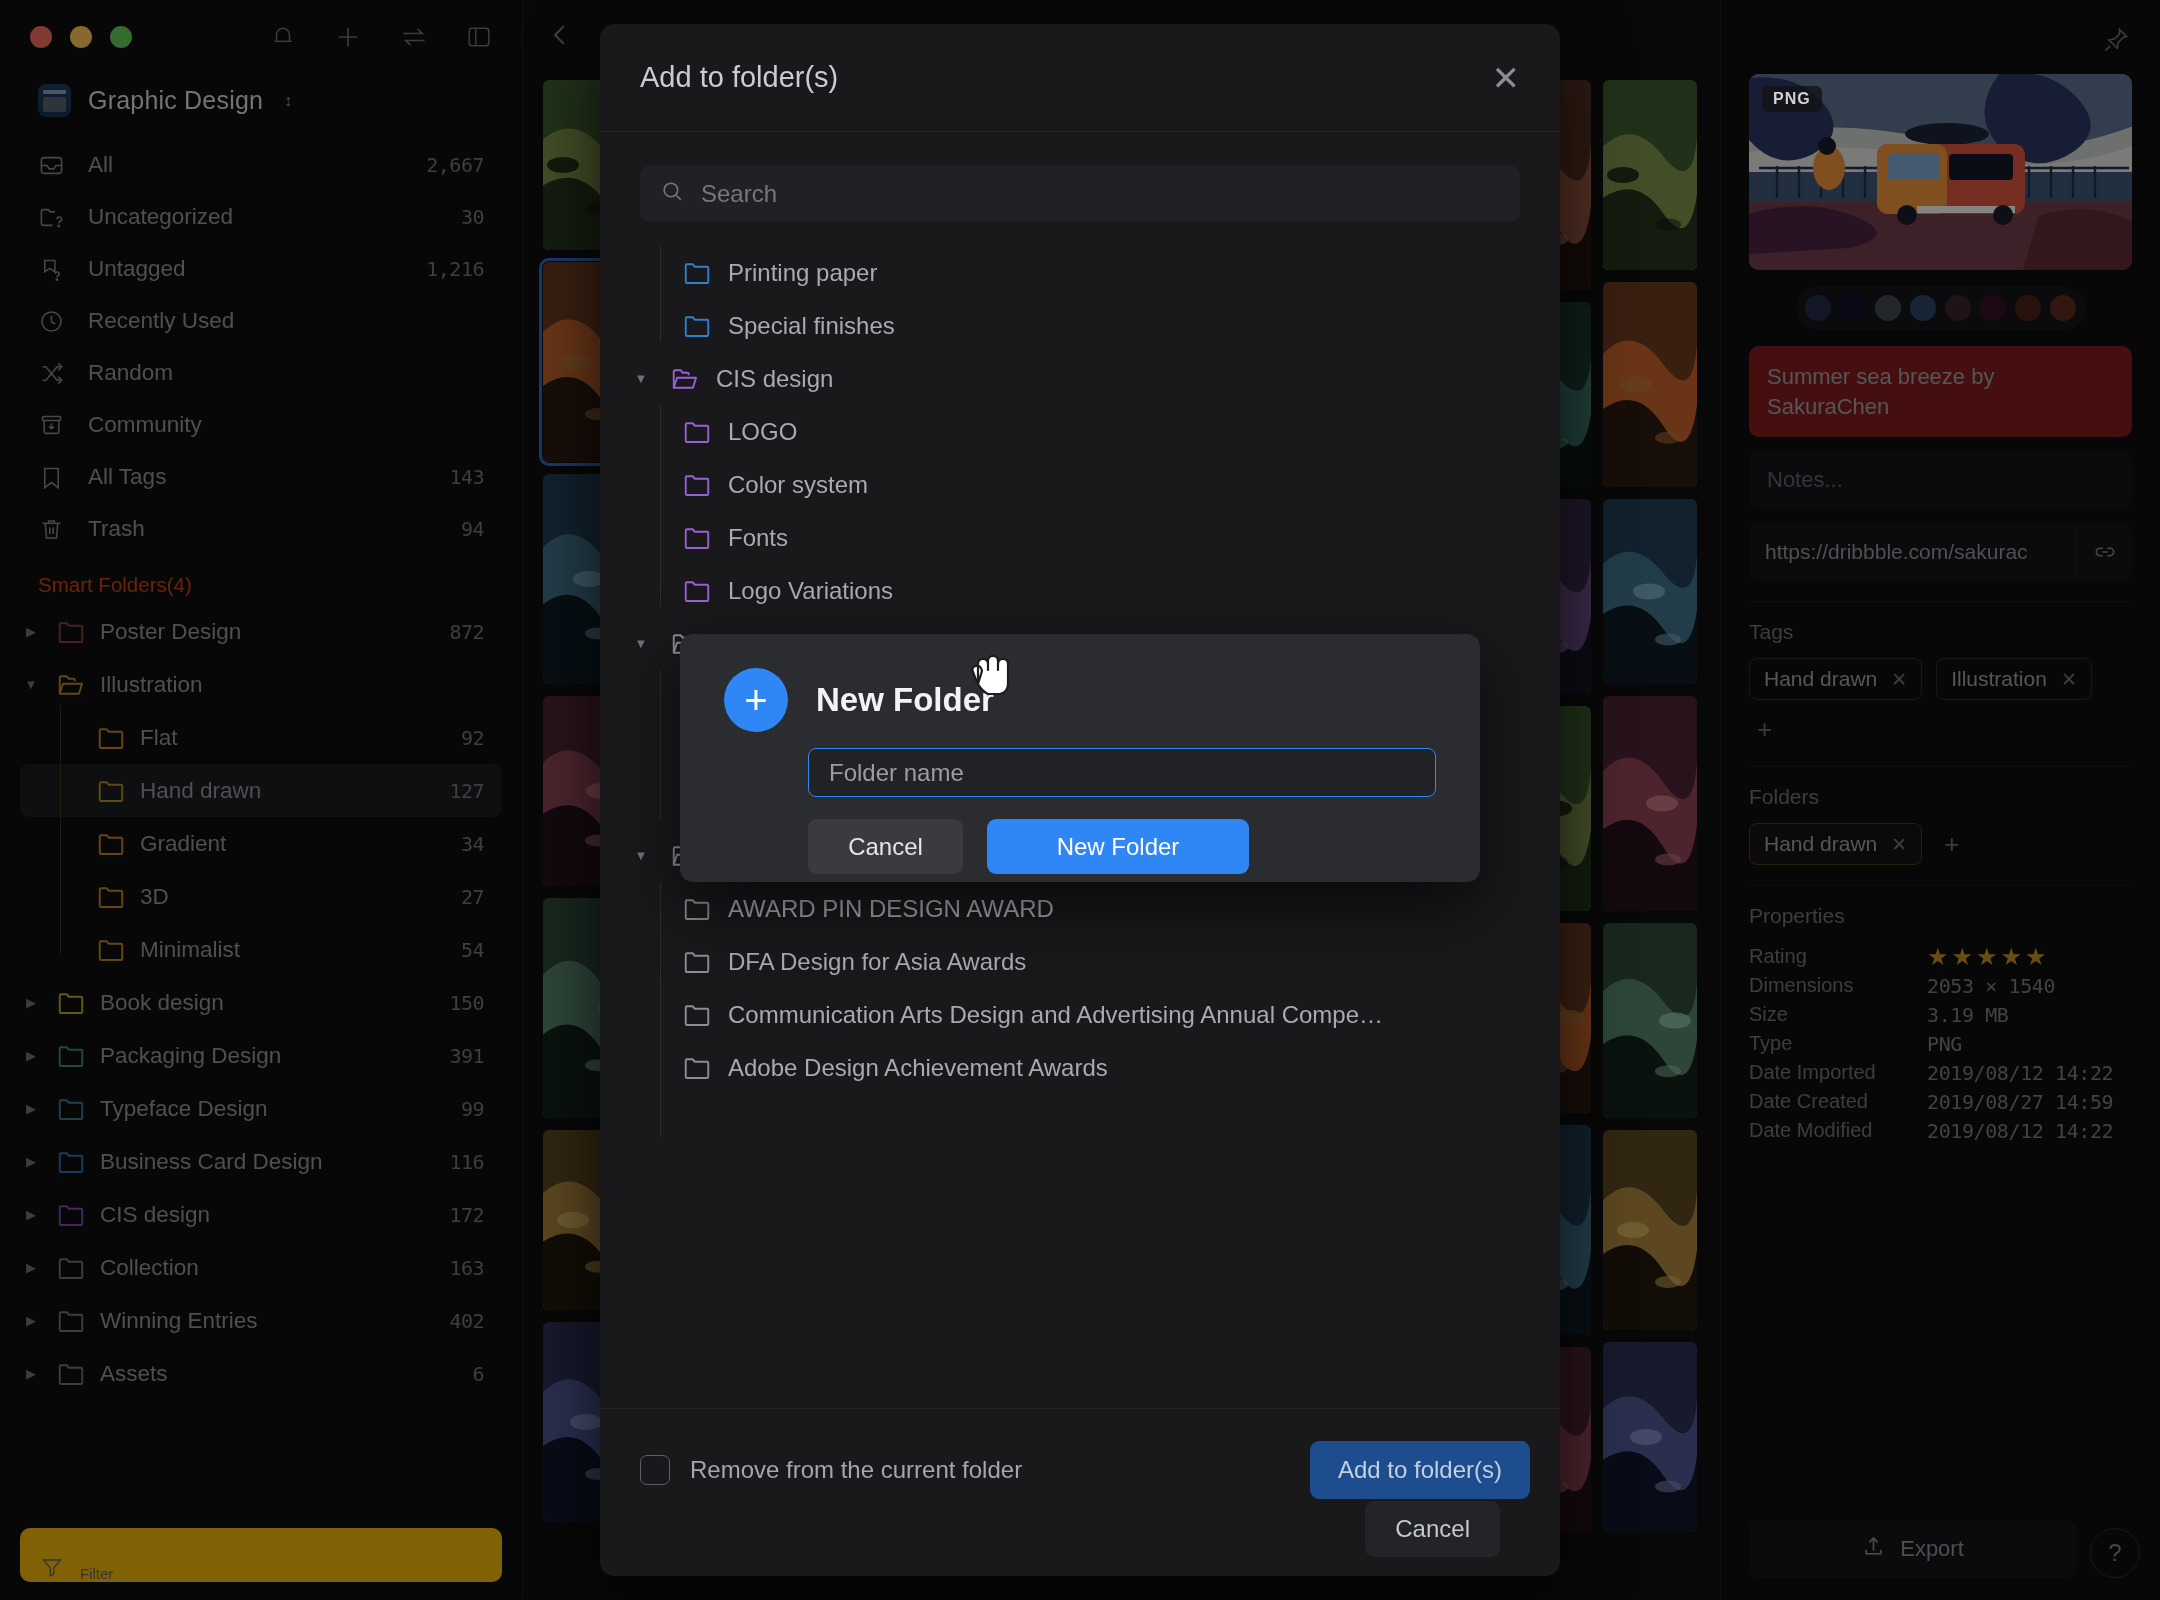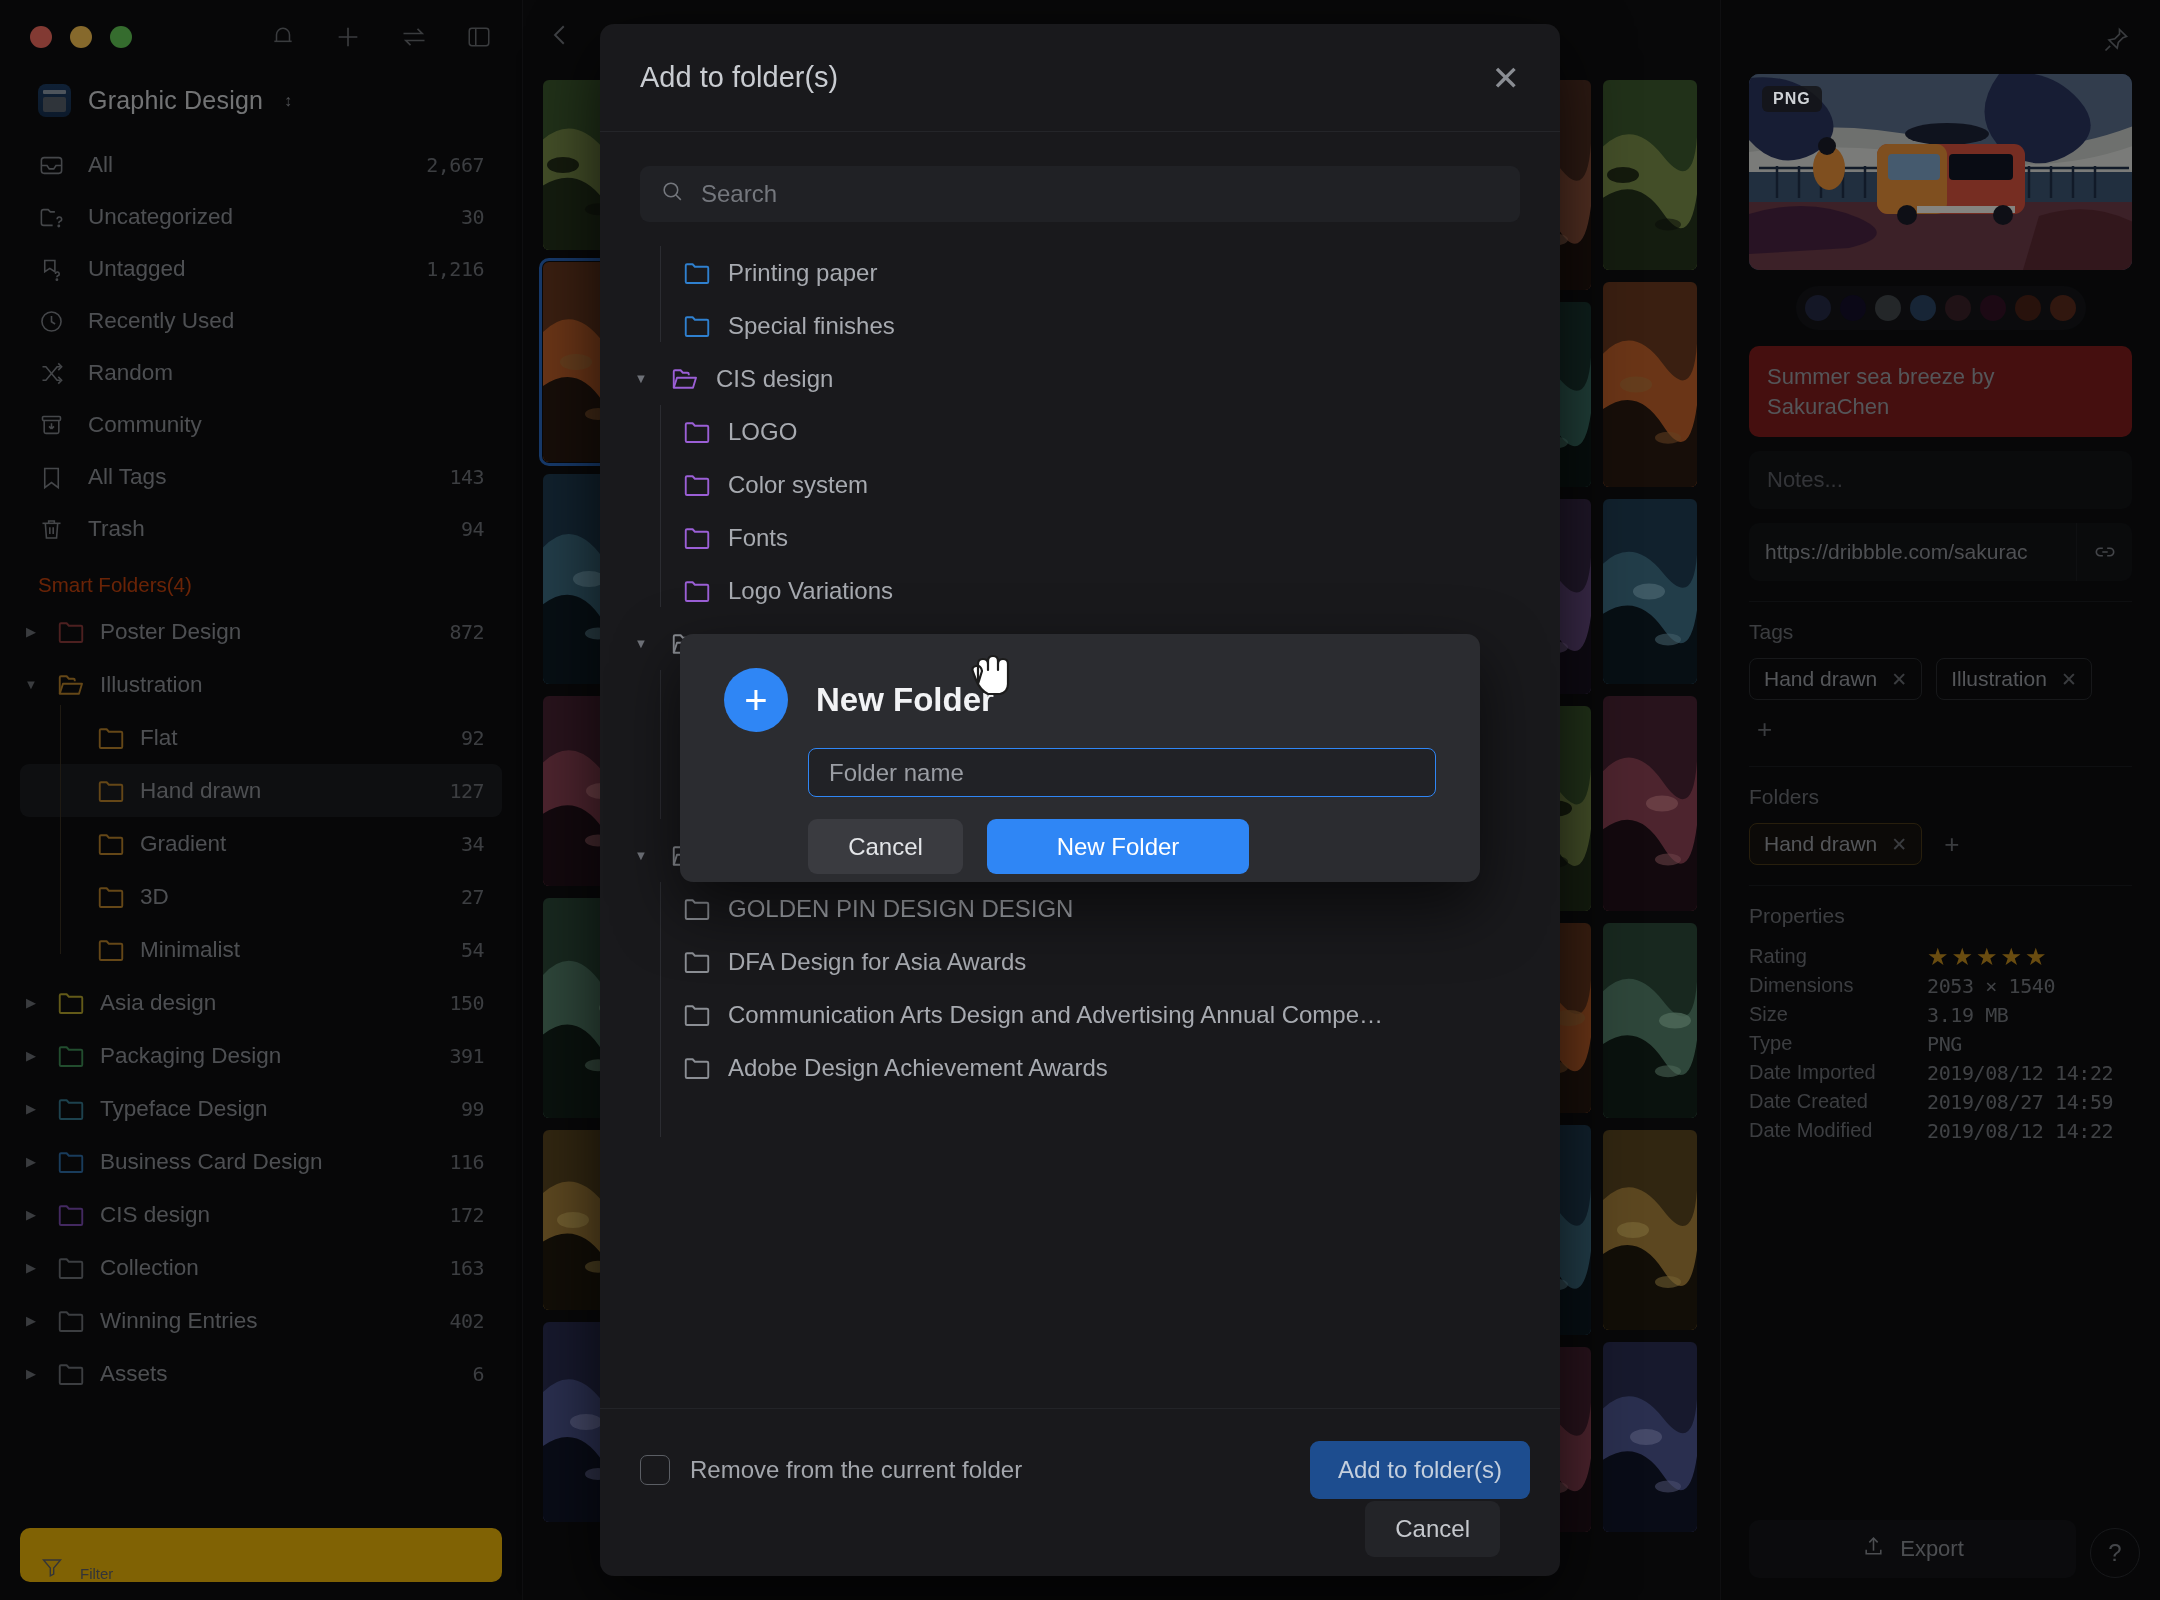--- a/index.html
+++ b/index.html
@@ -494,21 +494,21 @@
           <span class="flabel">Minimalist</span>
           <span class="fcount">54</span>
         </div>
         <div class="frow">
           <span class="twisty">▶</span>
           <span class="fico">
             <svg width="30" height="30" viewBox="0 0 24 24" fill="none" stroke="#b5a52c" stroke-width="1.5" stroke-linejoin="round">
               <path d="M3 19V6a1 1 0 011-1h4.5l1.8 2H20a1 1 0 011 1v11a1 1 0 01-1 1H4a1 1 0 01-1-1z"></path>
             </svg>
           </span>
-          <span class="flabel">Asia design</span>
+          <span class="flabel">Book design</span>
           <span class="fcount">150</span>
         </div>
         <div class="frow">
           <span class="twisty">▶</span>
           <span class="fico">
             <svg width="30" height="30" viewBox="0 0 24 24" fill="none" stroke="#3e8c55" stroke-width="1.5" stroke-linejoin="round">
               <path d="M3 19V6a1 1 0 011-1h4.5l1.8 2H20a1 1 0 011 1v11a1 1 0 01-1 1H4a1 1 0 01-1-1z"></path>
             </svg>
           </span>
           <span class="flabel">Packaging Design</span>
@@ -1406,21 +1406,21 @@
             </svg>
           </span>
           <span>Winning Entries</span>
         </div>
         <div class="mrow lvl1">
           <span class="m-ico">
             <svg width="30" height="30" viewBox="0 0 24 24" fill="none" stroke="#8b8e94" stroke-width="1.5" stroke-linejoin="round">
               <path d="M3 19V6a1 1 0 011-1h4.5l1.8 2H20a1 1 0 011 1v11a1 1 0 01-1 1H4a1 1 0 01-1-1z"></path>
             </svg>
           </span>
-          <span>GOLDEN PIN DESIGN DESIGN</span>
+          <span>AWARD PIN DESIGN AWARD</span>
         </div>
         <div class="mrow lvl1">
           <span class="m-ico">
             <svg width="30" height="30" viewBox="0 0 24 24" fill="none" stroke="#8b8e94" stroke-width="1.5" stroke-linejoin="round">
               <path d="M3 19V6a1 1 0 011-1h4.5l1.8 2H20a1 1 0 011 1v11a1 1 0 01-1 1H4a1 1 0 01-1-1z"></path>
             </svg>
           </span>
           <span>DFA Design for Asia Awards</span>
         </div>
         <div class="mrow lvl1">

